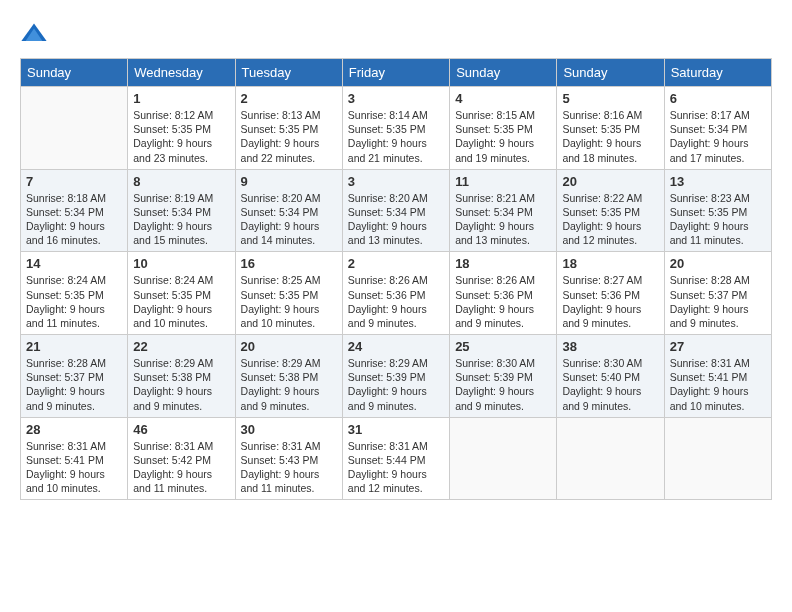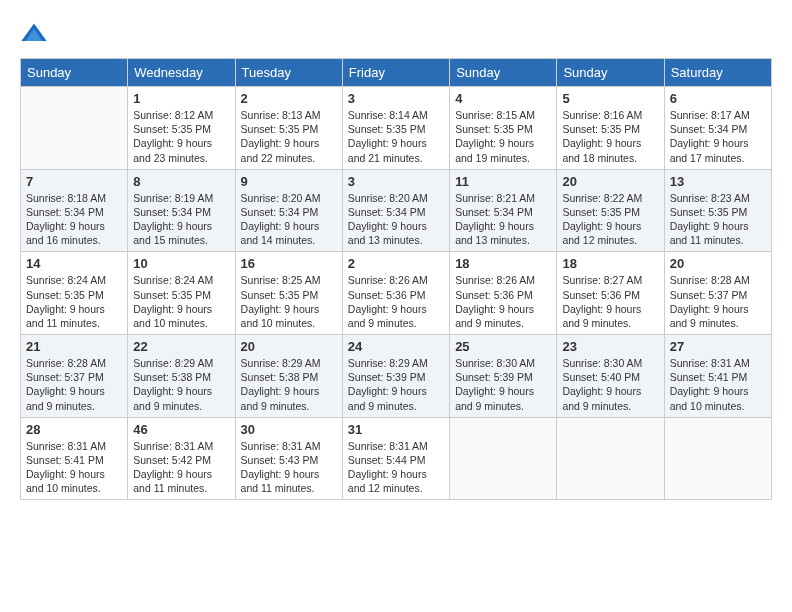--- a/index.html
+++ b/index.html
@@ -222,21 +222,21 @@
         </td>
         <td>
           <span class="day-number">24</span>
           <div class="cell-info">Sunrise: 8:29 AM<br>Sunset: 5:39 PM<br>Daylight: 9 hours and 9 minutes.</div>
         </td>
         <td>
           <span class="day-number">25</span>
           <div class="cell-info">Sunrise: 8:30 AM<br>Sunset: 5:39 PM<br>Daylight: 9 hours and 9 minutes.</div>
         </td>
         <td>
-          <span class="day-number">23</span>
+          <span class="day-number">38</span>
           <div class="cell-info">Sunrise: 8:30 AM<br>Sunset: 5:40 PM<br>Daylight: 9 hours and 9 minutes.</div>
         </td>
         <td>
           <span class="day-number">27</span>
           <div class="cell-info">Sunrise: 8:31 AM<br>Sunset: 5:41 PM<br>Daylight: 9 hours and 10 minutes.</div>
         </td>
       </tr>
       <tr>
         <td>
           <span class="day-number">28</span>

